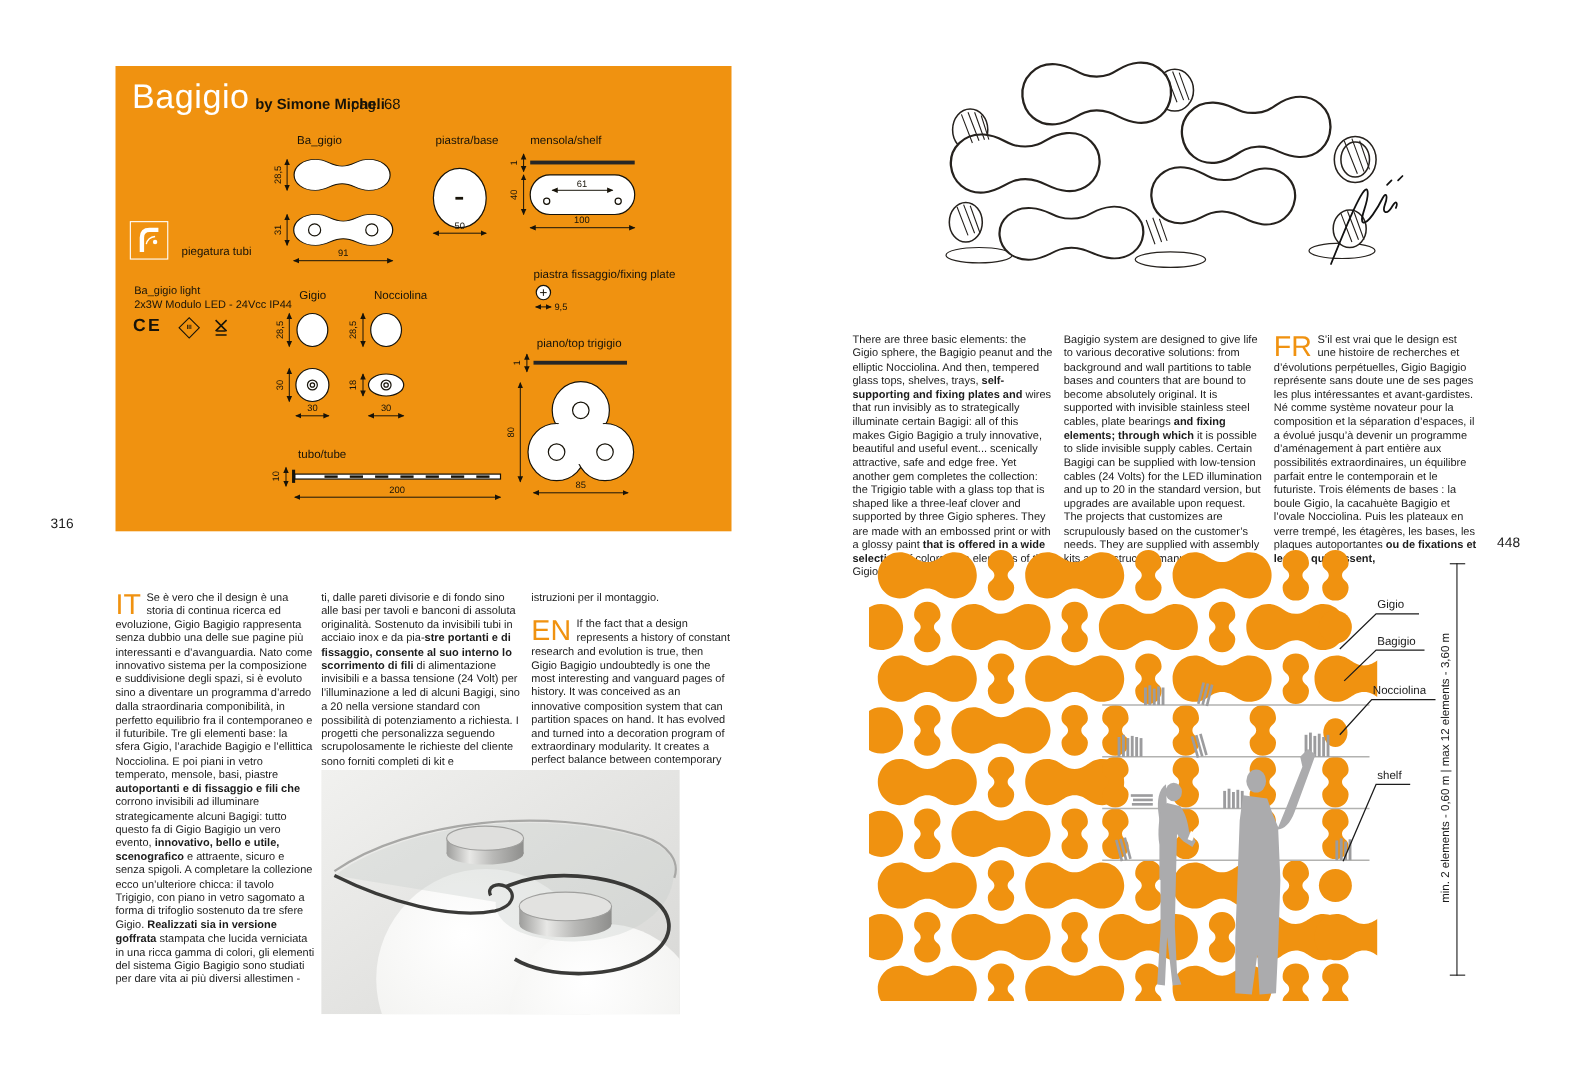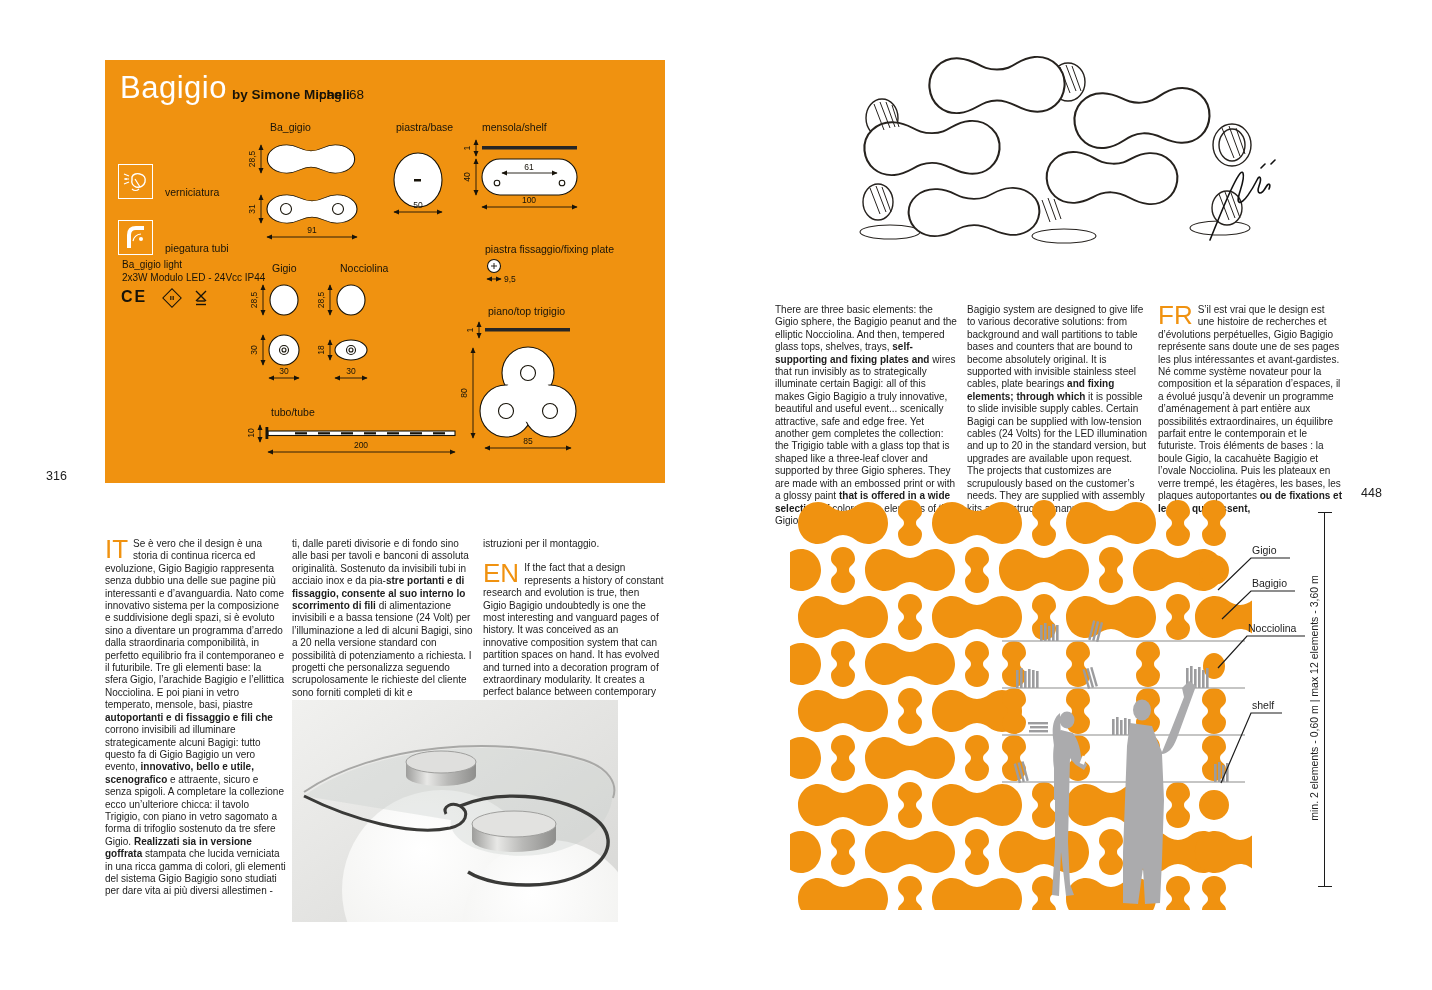--- a/index.html
+++ b/index.html
@@ -52,32 +52,21 @@
 <div class="sheet">
 
   <div class="pageno" style="left:46px;top:469px;">316</div>
   <div class="pageno" style="left:1361px;top:486px;">448</div>
 
   <section class="panel">
     <div class="panel-title">Bagigio</div>
     <div class="byline">by Simone Micheli</div>
     <div class="pageref">pag. 68</div>
 
-    <div class="feat" style="top:104px;">
-      <span class="box">
-        <svg width="33" height="33" viewBox="0 0 33 33" fill="none" stroke="#fff" stroke-width="1.4">
-          <path d="M5,9 l5,2 M5,14 l5,0 M5,19 l5,-2" stroke-width="1.2"></path>
-          <circle cx="7" cy="14" r="1" fill="#fff" stroke="none"></circle>
-          <path d="M13,12 c1,-3 5,-4 8,-3 c4,1 6,4 5,8 c-1,4 -5,6 -9,5 c-3,-1 -5,-4 -4,-7 z"></path>
-          <path d="M16,14 l5,8 M13,24 c2,2 5,2 7,0" stroke-width="1.2"></path>
-        </svg>
-      </span>
-      <span class="lab">verniciatura</span>
-    </div>
-    <div class="feat" style="top:160px;">
+    <div class="feat" style="top:141px;">
       <span class="box">
         <svg width="33" height="33" viewBox="0 0 33 33" fill="none" stroke="#fff">
           <path d="M10,27 L10,14 Q10,7 17,7 L25,7" stroke-width="4"></path>
           <path d="M14,20 A9,9 0 0 1 22,13" stroke-width="1.2"></path>
           <circle cx="22" cy="18" r="2" fill="#fff" stroke="none"></circle>
         </svg>
       </span>
       <span class="lab">piegatura tubi</span>
     </div>
 

